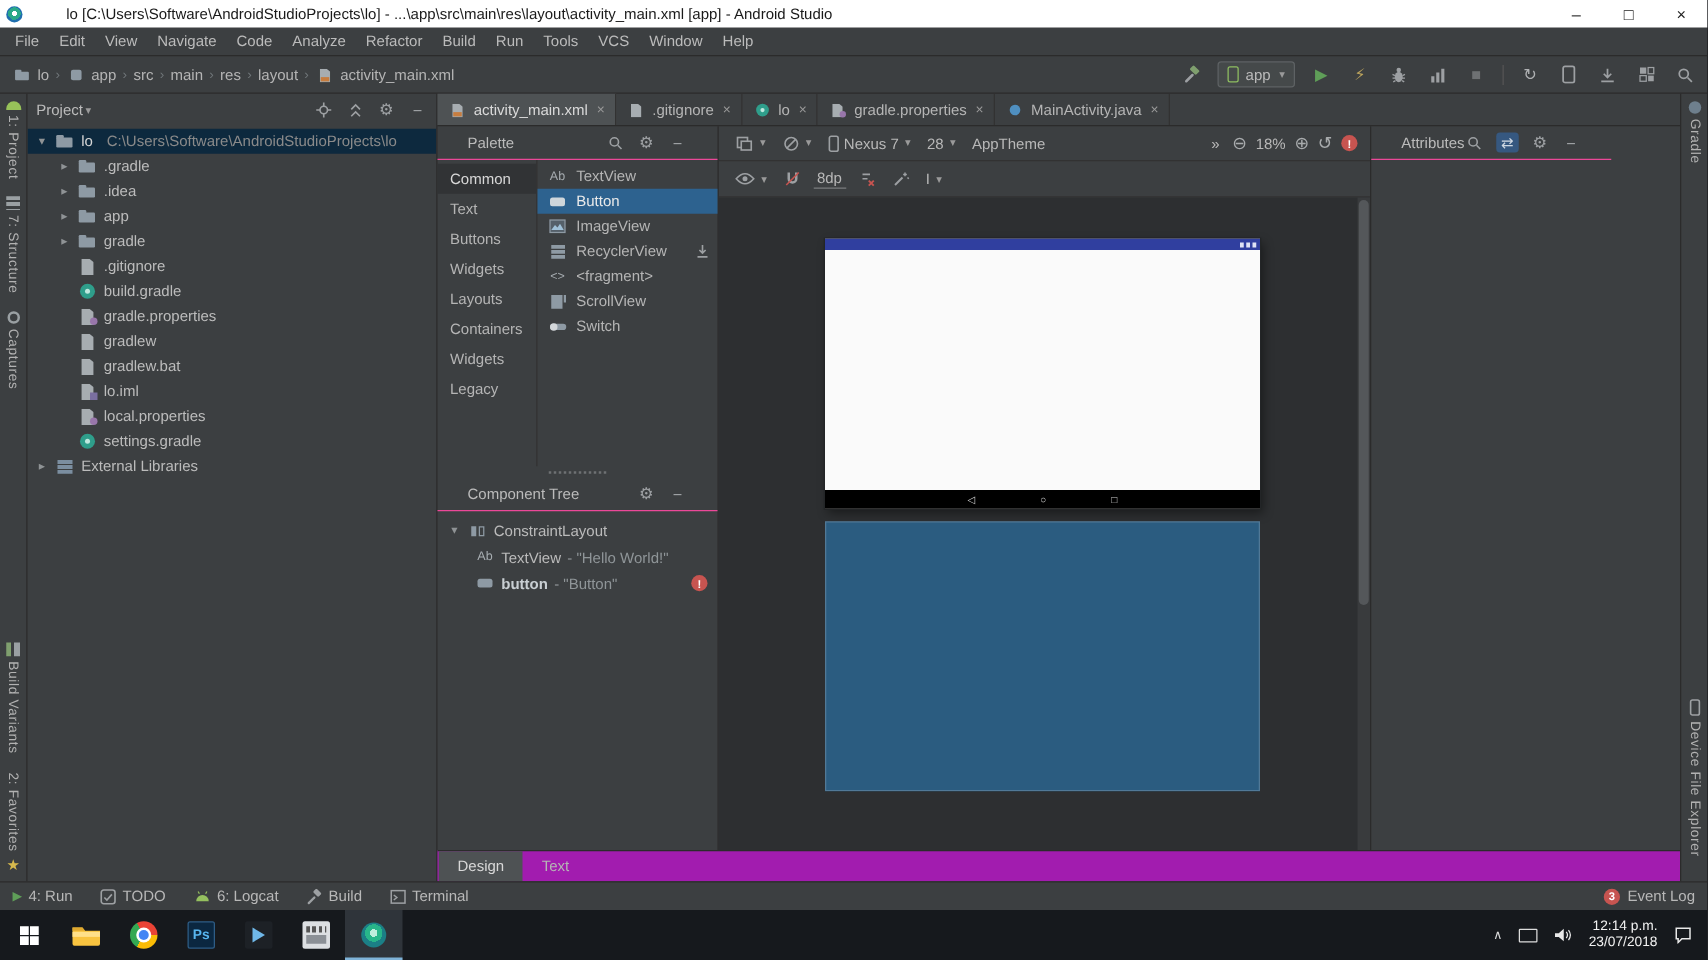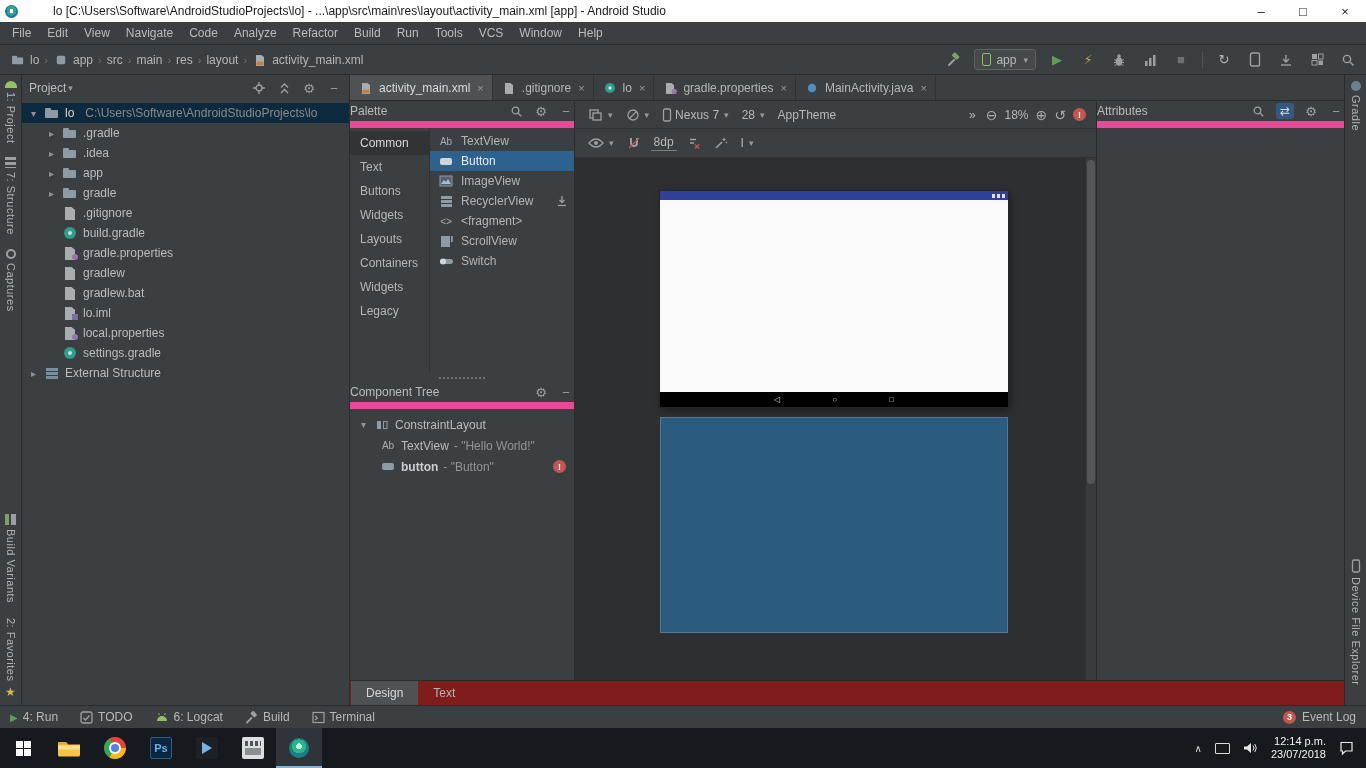--- a/index.html
+++ b/index.html
@@ -82,21 +82,21 @@
   .editor{flex:1;display:flex;flex-direction:column;min-width:0;}
   .tab-row{height:26px;flex:none;display:flex;align-items:stretch;border-bottom:1px solid #2b2b2b;}
   .tab{display:flex;align-items:center;gap:5px;padding:0 8px;border-right:1px solid #323232;color:#b5b5b5;}
   .tab.active{background:#4e5254;color:#dadada;}
   .tabx{color:#9a9a9a;font-size:11px;margin-left:2px;}
 
   .editor-content{flex:1;display:flex;min-height:0;}
 
   
   .palette-col{width:225px;flex:none;display:flex;flex-direction:column;border-right:1px solid #2b2b2b;}
-  .mini-hdr{height:27px;flex:none;display:flex;align-items:center;padding:0 0;border-bottom:7px solid #ec4899;color:#bbb;}
+  .mini-hdr{height:27px;flex:none;display:flex;align-items:center;padding:0 24px;border-bottom:1px solid #ec4899;color:#bbb;}
   .pal-body{height:245px;flex:none;display:flex;}
   .pal-cats{width:80px;flex:none;border-right:1px solid #323232;padding-top:3px;}
   .pal-cat{height:24px;display:flex;align-items:center;padding-left:10px;color:#b5b5b5;}
   .pal-cat.sel{background:#313335;color:#d8d8d8;}
   .pal-items{flex:1;padding-top:3px;}
   .pal-item{height:20px;display:flex;align-items:center;gap:7px;padding:0 6px 0 8px;color:#b5b5b5;}
   .pal-item.sel{background:#2d628f;color:#eaeaea;}
   .pal-glyph{width:16px;flex:none;text-align:center;font-size:10px;color:#a7adb1;}
   .pal-ic{width:16px;flex:none;display:flex;align-items:center;justify-content:center;}
   .dl-ico{margin-left:auto;}
@@ -122,26 +122,26 @@
   .device{position:absolute;left:85px;top:33px;width:348px;height:216px;background:#fafafa;box-shadow:0 0 0 1px #232527,2px 3px 8px rgba(0,0,0,.45);}
   .dstatus{height:9px;background:#303f9f;display:flex;align-items:center;justify-content:flex-end;gap:2px;padding-right:3px;}
   .dstat-dot{width:3px;height:4px;background:#dfe3f5;}
   .dnav{position:absolute;left:0;right:0;bottom:0;height:15px;background:#000;display:flex;align-items:center;justify-content:center;gap:52px;}
   .dnav span{color:#cfcfcf;font-size:8px;line-height:1;}
   .blueprint{position:absolute;left:85px;top:259px;width:348px;height:216px;background:#2b5c80;box-shadow:inset 0 0 0 1px rgba(255,255,255,.18);}
   .canvas-scroll{position:absolute;top:0;right:0;width:10px;bottom:0;background:#393b3d;}
   .canvas-scroll .thumb{position:absolute;top:2px;left:1px;right:1px;height:62%;background:#54575a;border-radius:4px;}
 
   
-  .attr-col{width:248px;flex:none;border-left:1px solid #2b2b2b;display:flex;flex-direction:column;}
+  .attr-col{width:248px;flex:none;border-left:1px solid #2b2b2b;display:flex;flex-direction:row;}
   .attr-body{flex:1;}
   .swap-on{background:#365880;border-radius:3px;padding:1px 4px;color:#cfd8e2;font-size:12px;}
 
   
-  .mode-row{height:25px;flex:none;background:#7f1d1d;border-top:1px solid #2b2b2b;display:flex;align-items:stretch;padding-left:1px;}
+  .mode-row{height:25px;flex:none;background:#a21caf;border-top:1px solid #2b2b2b;display:flex;align-items:stretch;padding-left:1px;}
   .mode-tab{padding:0 15px;display:flex;align-items:center;color:#b5b5b5;}
   .mode-tab.active{background:#4e5254;color:#d8d8d8;}
 
   
   .bottom-bar{height:23px;flex:none;border-top:1px solid #2b2b2b;display:flex;align-items:center;gap:22px;padding:0 10px;color:#b8b8b8;}
   .bb-item{display:flex;align-items:center;gap:5px;}
   .bb-run-glyph{color:#5f9e58;font-size:10px;}
   .bb-right{margin-left:auto;display:flex;align-items:center;gap:6px;}
   .badge3{width:13px;height:13px;border-radius:50%;background:#c75450;color:#fff;font-size:9px;font-weight:bold;display:flex;align-items:center;justify-content:center;}
 
@@ -405,21 +405,21 @@
           <span class="lbl">local.properties</span>
         </div>
         <div class="trow l1">
           <span class="chev"></span>
           <span class="fi fi-gradle"></span>
           <span class="lbl">settings.gradle</span>
         </div>
         <div class="trow l0">
           <span class="chev">▸</span>
           <span class="fi fi-lib"></span>
-          <span class="lbl">External Structure</span>
+          <span class="lbl">External Libraries</span>
         </div>
       </div>
     </div>
 
     <div class="editor">
 
       <div class="tab-row">
         <div class="tab active">
           <span class="fi fi-file fi-xml" style="transform:scale(.85)"></span>
           <span>activity_main.xml</span>

